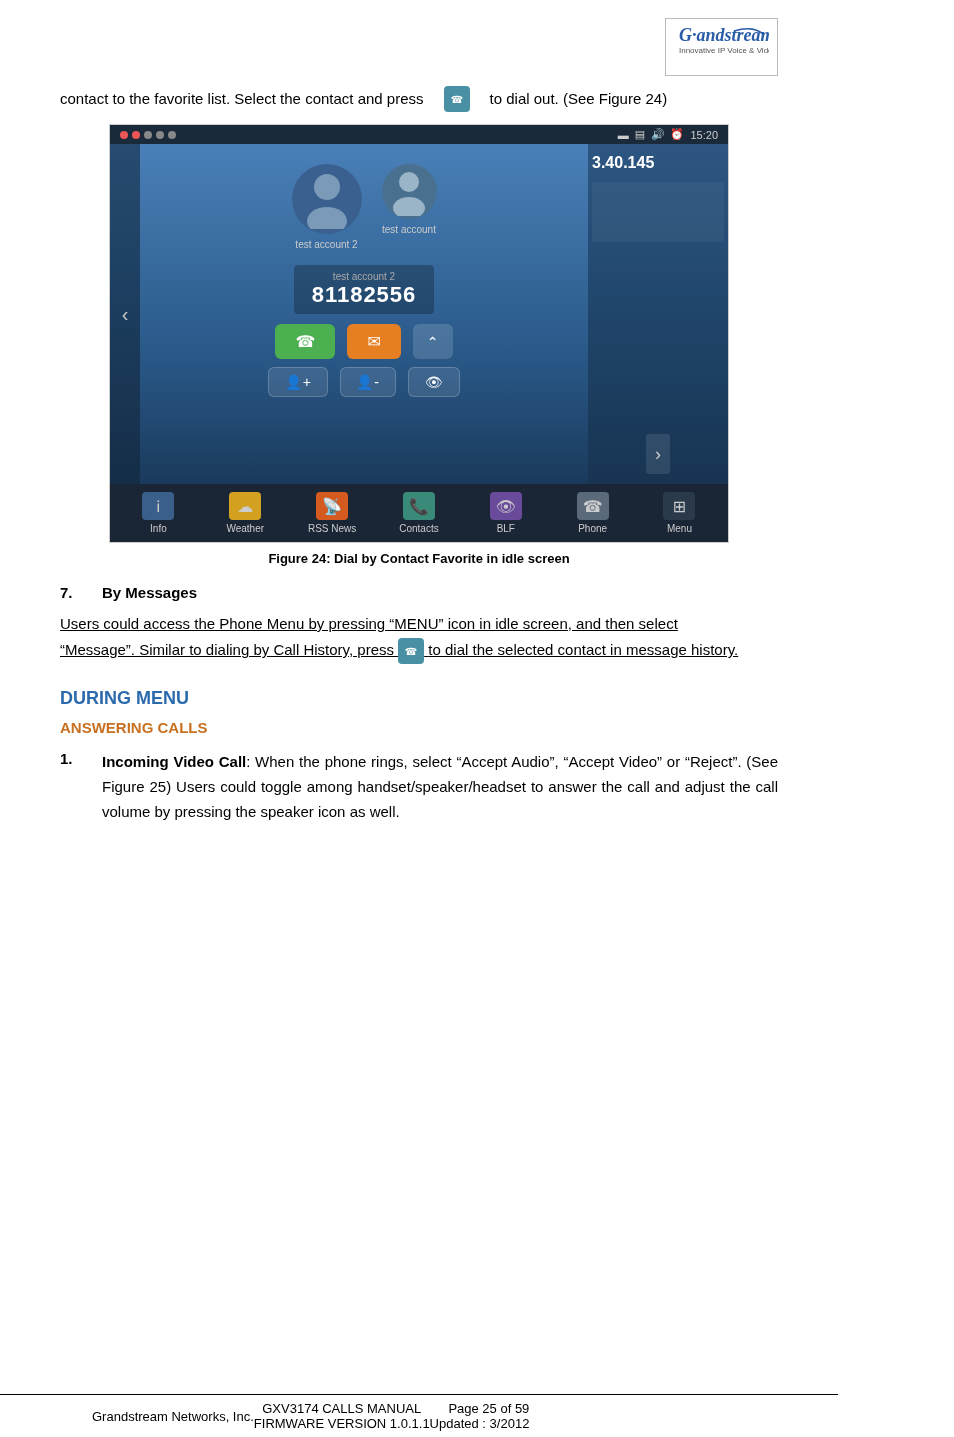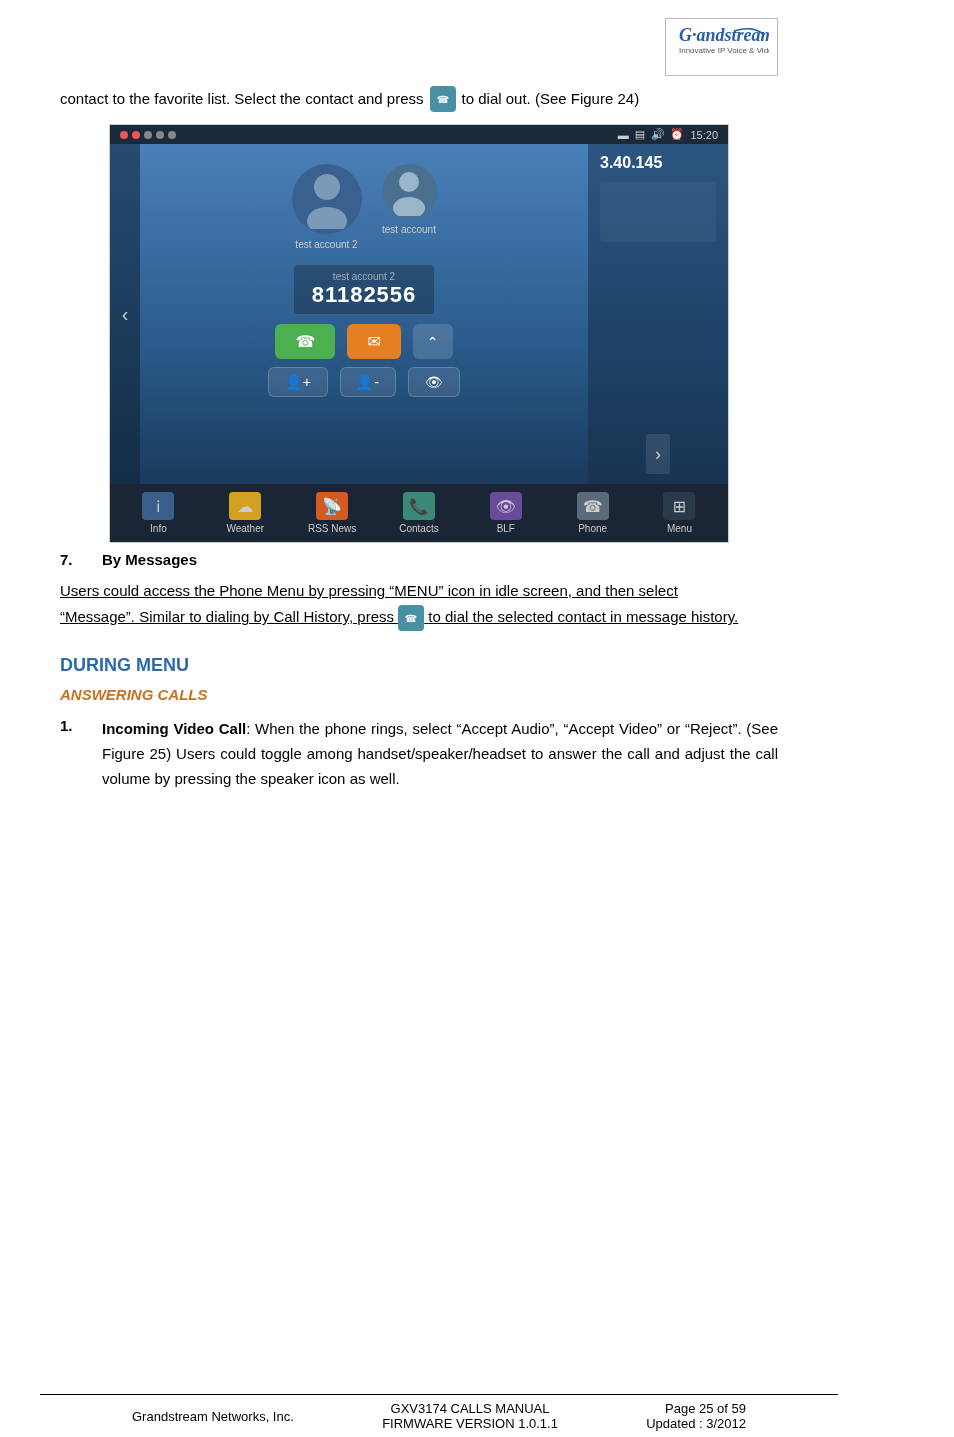--- a/index.html
+++ b/index.html
@@ -20,21 +20,21 @@
       position: relative;
     }
 
     
     .intro-text {
       font-size: 15px;
       line-height: 1.6;
       margin-bottom: 12px;
       display: flex;
       align-items: center;
-      gap: 6px;
+      gap: 20px;
       flex-wrap: wrap;
     }
 
     
     .phone-icon-inline {
       width: 26px;
       height: 26px;
       background: #4a90a4;
       border-radius: 4px;
       display: inline-flex;
@@ -211,21 +211,21 @@
       font-size: 14px;
       cursor: pointer;
     }
 
     
     .right-panel {
       width: 140px;
       background: rgba(0,0,0,0.2);
       display: flex;
       flex-direction: column;
-      padding: 10px 12px;
+      padding: 10px 4px;
     }
     .ip-display {
       font-size: 16px;
       color: white;
       font-weight: bold;
       margin-bottom: 10px;
     }
 
     
     .bottom-dock {
@@ -290,21 +290,20 @@
       font-size: 18px;
       font-weight: bold;
       color: #2a6aad;
       margin-bottom: 10px;
     }
     .answering-calls-heading {
       font-size: 15px;
       font-weight: bold;
       color: #c87020;
       margin-bottom: 14px;
-      font-style: italic;
     }
 
     .numbered-item {
       display: flex;
       gap: 12px;
       margin-bottom: 10px;
     }
     .item-number {
       font-weight: bold;
       font-size: 15px;
@@ -321,25 +320,23 @@
     }
 
     
     .page-footer {
       position: absolute;
       bottom: 0;
       left: 0;
       right: 0;
       border-top: 1px solid #000;
       display: flex;
-      justify-content: space-between;
       align-items: center;
       padding: 6px 92px;
       font-size: 13px;
-      margin-left: 40px;
     }
     .footer-center {
       text-align: center;
     }
 
     
     .logo-container {
       position: relative;
       text-align: right;
       margin-bottom: 10px;
@@ -481,20 +478,21 @@
           <span>Phone</span>
         </div>
         <div class="dock-item">
           <div class="dock-icon dark">⊞</div>
           <span>Menu</span>
         </div>
       </div>
     </div>
   </div>
 
+  <div class="figure-caption">Figure 24: Dial by Contact Favorite in idle screen</div>
 
   <div class="numbered-item">
     <span class="item-number" style="min-width:30px;">7.</span>
     <span class="section-heading" style="margin:0;">By Messages</span>
   </div>
 
   <div class="section-body">
     <span>Users could access the Phone Menu by pressing “MENU” icon in idle screen, and then select</span>
     <br>
     <span>“Message”. Similar to dialing by Call History, press</span>

